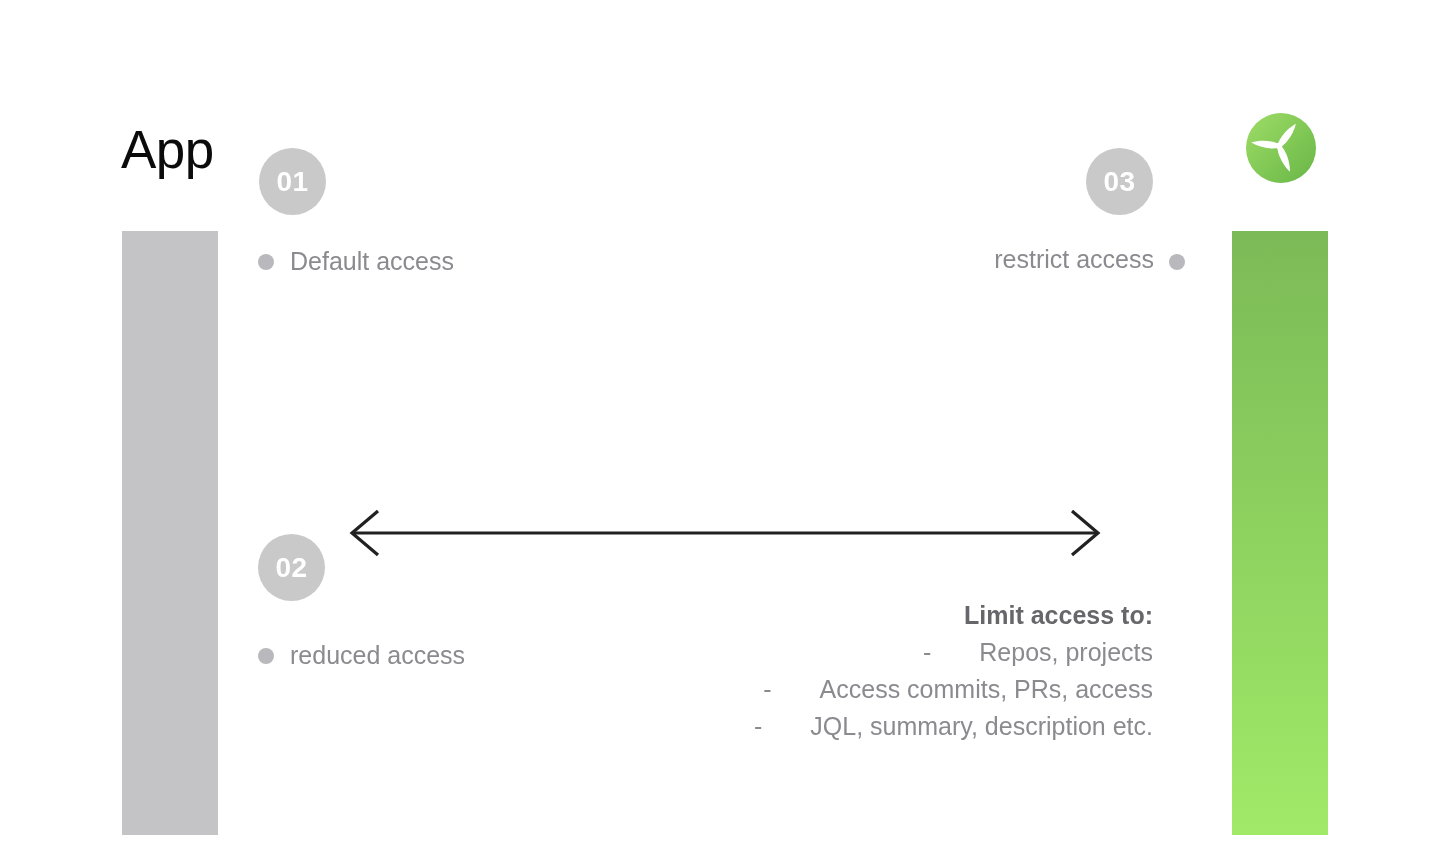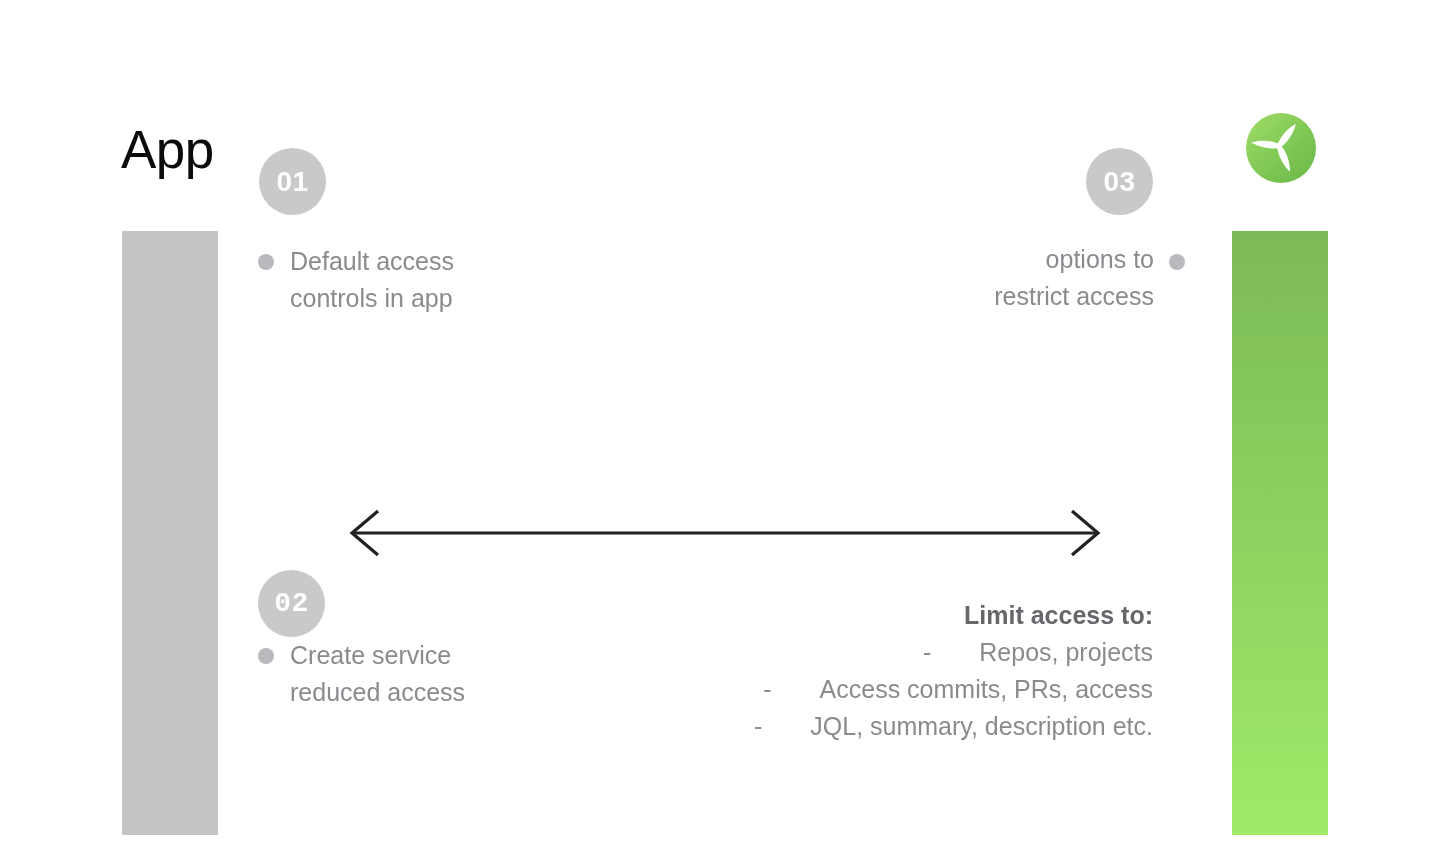--- a/index.html
+++ b/index.html
@@ -23,21 +23,21 @@
   
   .logo{position:absolute;left:1245px;top:112px;width:72px;height:72px;}
   
   .badge{
     position:absolute;width:67px;height:67px;border-radius:50%;
     background:var(--badge,#c9c9ca);
     display:flex;align-items:center;justify-content:center;
     color:var(--badge-text,#ffffff);font-size:28px;font-weight:700;letter-spacing:0.5px;
   }
   .badge.b01{left:259px;top:148px;}
-  .badge.b02{left:258px;top:570px;font-family:Liberation Mono, monospace;}
+  .badge.b02{left:258px;top:534px;}
   .badge.b03{left:1086px;top:148px;text-align:right;}
   
   .dot{position:absolute;width:16px;height:16px;border-radius:50%;background:var(--bullet,#b9b9bd);}
   .dot.d1{left:258px;top:254px;}
   .dot.d2{left:258px;top:648px;}
   .dot.d3{left:1169px;top:254px;}
   
   .lines{position:absolute;font-size:25px;line-height:37px;color:var(--body-text,#8a8a8f);}
   .lines.t1{left:290px;top:243px;text-align:left;}
   .lines.t2{left:290px;top:637px;text-align:left;}
@@ -84,30 +84,27 @@
   <div class="badge b01">01</div>
   <div class="badge b02">02</div>
   <div class="badge b03">03</div>
 
   <span class="dot d1"></span>
   <span class="dot d2"></span>
   <span class="dot d3"></span>
 
   <div class="lines t1">
     <div>Default access</div>
-    <div>controls in app</div>
   </div>
 
   <div class="lines t2">
-    <div>Create service</div>
     <div>reduced access</div>
   </div>
 
   <div class="lines t3">
-    <div>options to</div>
     <div>restrict access</div>
   </div>
 
   <div class="arrow">
     <svg width="756" height="52" viewBox="0 0 756 52" aria-hidden="true">
       <g stroke="var(--arrow,#212121)" stroke-width="3.2" fill="none">
         <line x1="6" y1="26" x2="750" y2="26"></line>
         <path d="M31 4 L5 26 L31 48"></path>
         <path d="M725 4 L751 26 L725 48"></path>
       </g>

